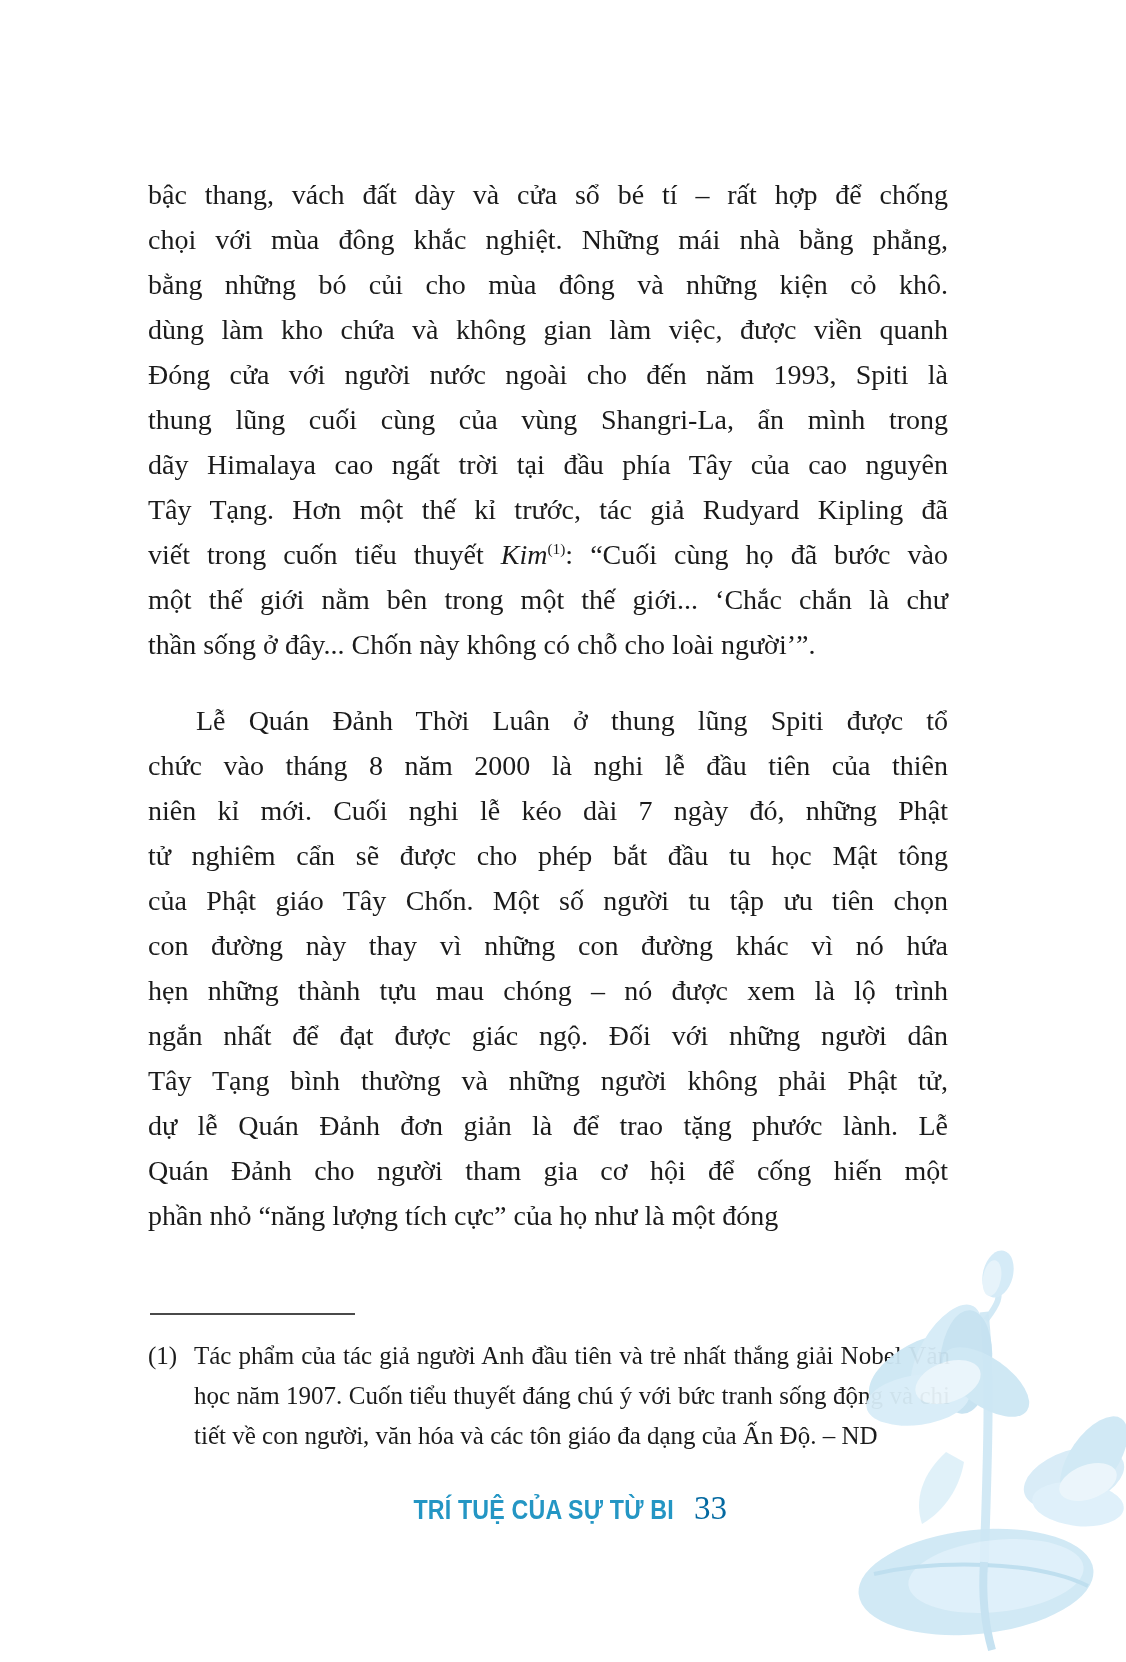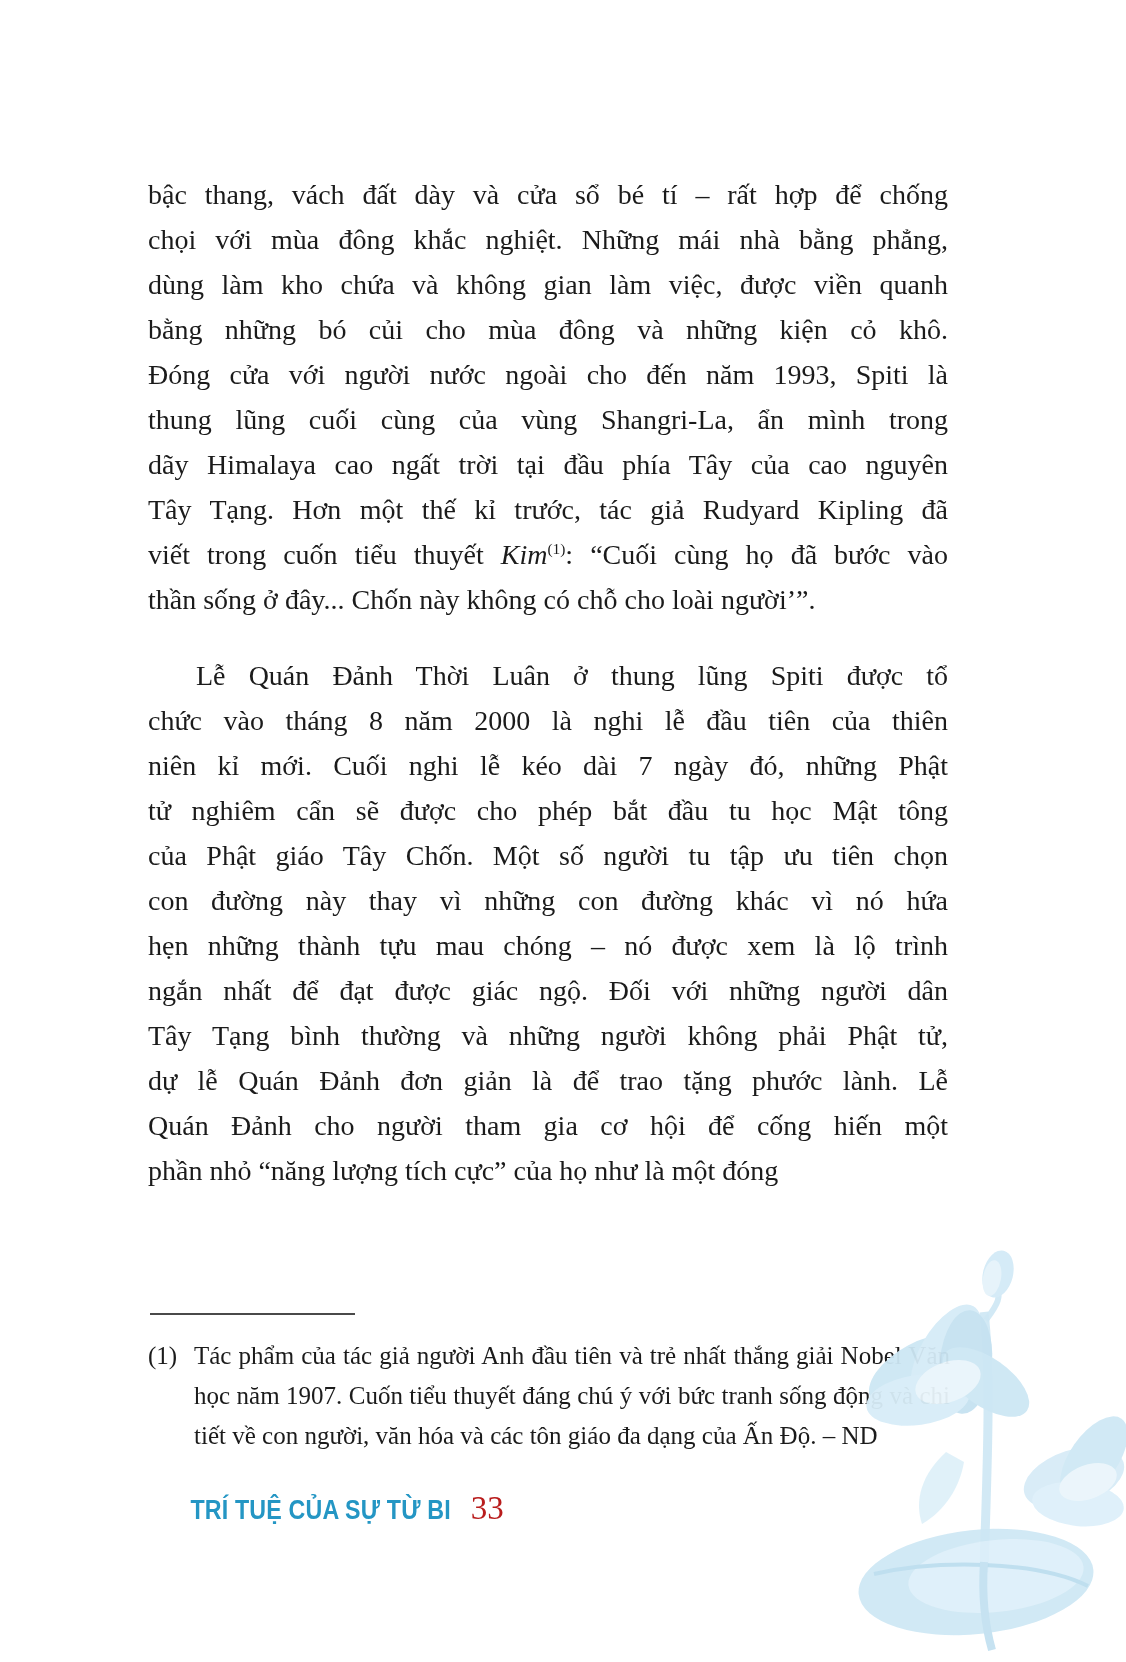--- a/index.html
+++ b/index.html
@@ -34,58 +34,59 @@
   .footnote{
     position:absolute;left:148px;top:1336px;width:802px;
     font-size:25px;line-height:40px;
     padding-left:46px;box-sizing:border-box;
   }
   .fn-marker{
     position:absolute;left:0;top:0;
   }
   .page-footer{
     position:absolute;left:148px;top:1490px;width:802px;
-    display:flex;justify-content:flex-start;align-items:baseline;
+    display:flex;justify-content:center;align-items:baseline;
     gap:20px;
     z-index:2;
   }
   .running-title{
     font-family:"Liberation Sans","DejaVu Sans",sans-serif;
     font-weight:bold;
     font-size:27px;
     letter-spacing:0.2px;
     display:inline-block;
     transform:scaleX(0.86);
     transform-origin:right center;
   }
   .page-number{
     font-size:33px;
-    color:#b91c1c;
+    color:#0369a1;
   }
   .watermark{
     position:absolute;right:0;bottom:0;
     z-index:1;
   }
 </style>
 </head>
 <body>
 
 <div class="page">
 
   <main class="body-text">
       <div class="paragraph">
         <div class="line">bậc thang, vách đất dày và cửa sổ bé tí – rất hợp để chống</div>
         <div class="line">chọi với mùa đông khắc nghiệt. Những mái nhà bằng phẳng,</div>
+        <div class="line">bằng những bó củi cho mùa đông và những kiện cỏ khô.</div>
         <div class="line">dùng làm kho chứa và không gian làm việc, được viền quanh</div>
-        <div class="line">bằng những bó củi cho mùa đông và những kiện cỏ khô.</div>
         <div class="line">Đóng cửa với người nước ngoài cho đến năm 1993, Spiti là</div>
         <div class="line">thung lũng cuối cùng của vùng Shangri-La, ẩn mình trong</div>
         <div class="line">dãy Himalaya cao ngất trời tại đầu phía Tây của cao nguyên</div>
         <div class="line">Tây Tạng. Hơn một thế kỉ trước, tác giả Rudyard Kipling đã</div>
         <div class="line"><span>viết trong cuốn tiểu thuyết </span><span class="it">Kim</span><sup>(1)</sup><span>: “Cuối cùng họ đã bước vào</span></div>
+        <div class="line">một thế giới nằm bên trong một thế giới... ‘Chắc chắn là chư</div>
         <div class="line last">thần sống ở đây... Chốn này không có chỗ cho loài người’”.</div>
       </div>
       <div class="paragraph indent-para">
         <div class="line first-indent">Lễ Quán Đảnh Thời Luân ở thung lũng Spiti được tổ</div>
         <div class="line">chức vào tháng 8 năm 2000 là nghi lễ đầu tiên của thiên</div>
         <div class="line">niên kỉ mới. Cuối nghi lễ kéo dài 7 ngày đó, những Phật</div>
         <div class="line">tử nghiêm cẩn sẽ được cho phép bắt đầu tu học Mật tông</div>
         <div class="line">của Phật giáo Tây Chốn. Một số người tu tập ưu tiên chọn</div>
         <div class="line">con đường này thay vì những con đường khác vì nó hứa</div>
         <div class="line">hẹn những thành tựu mau chóng – nó được xem là lộ trình</div>

